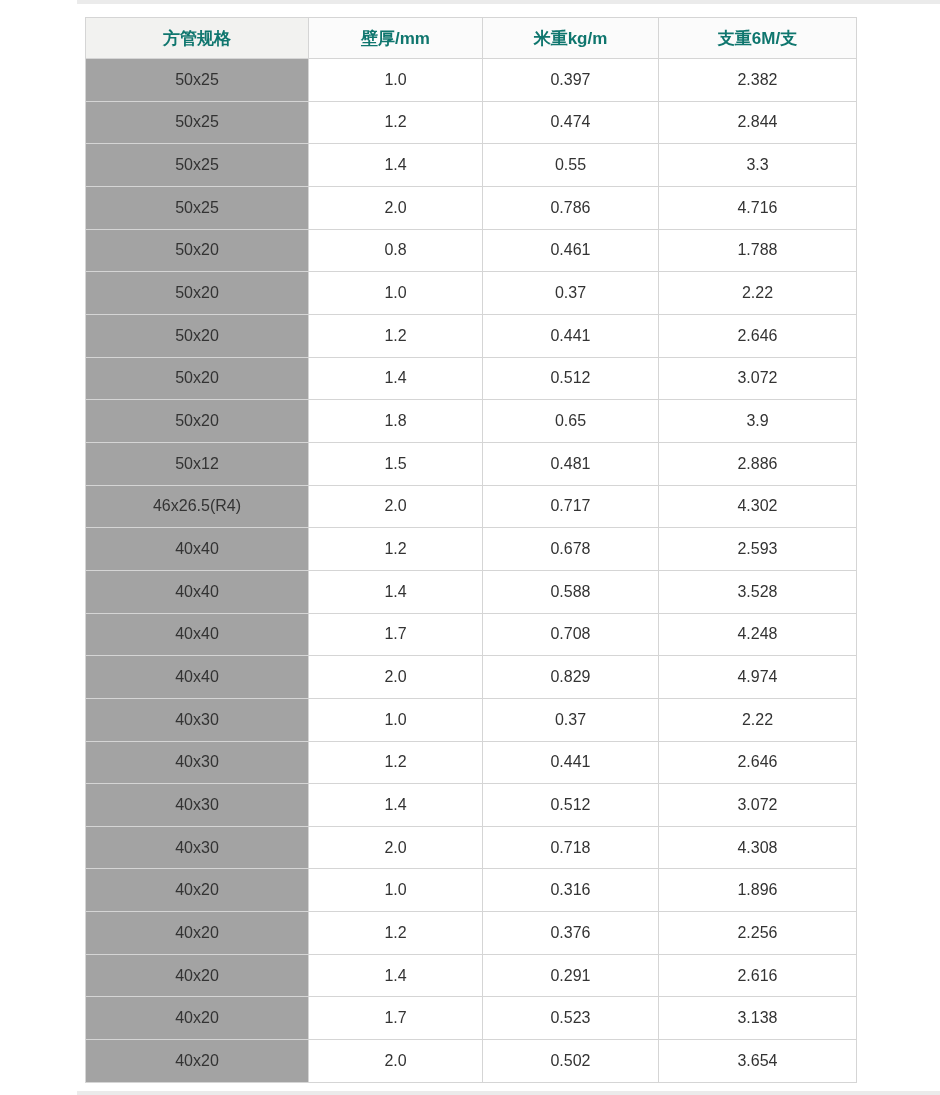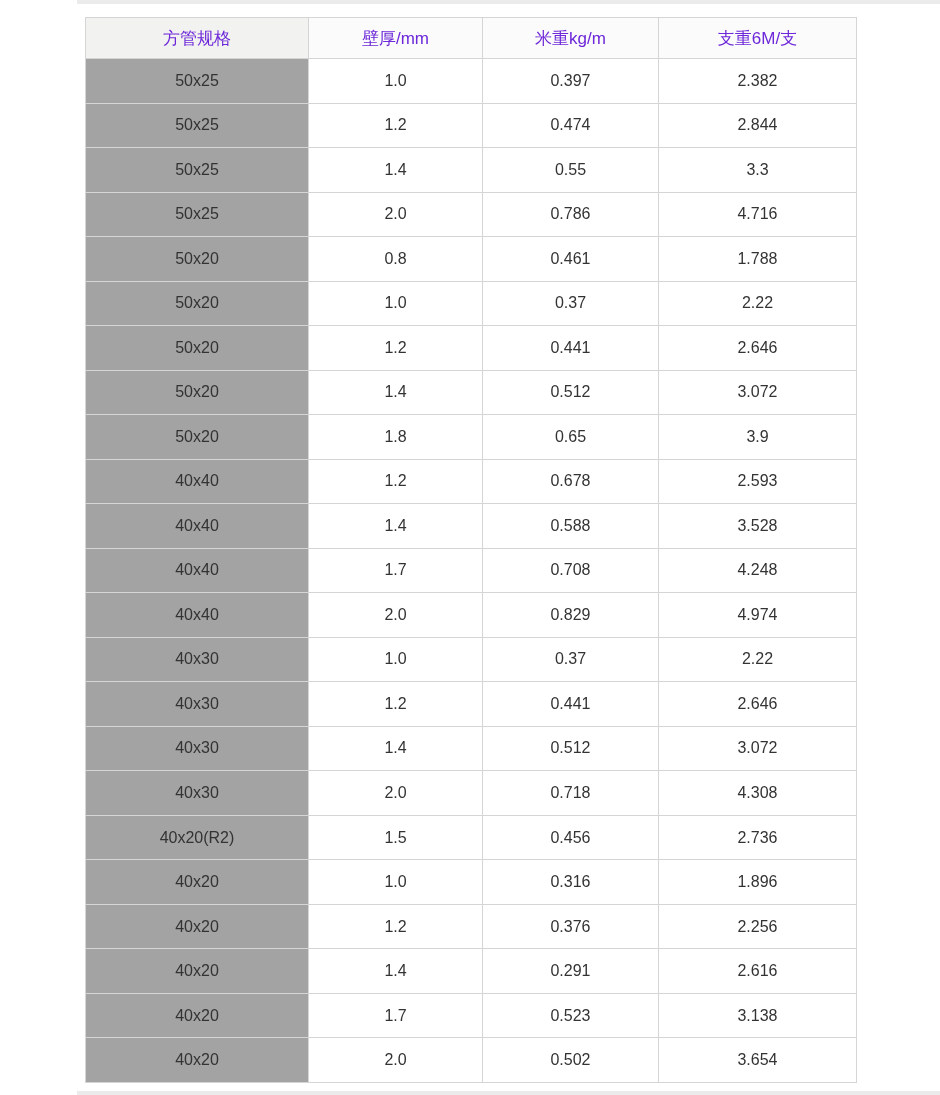--- a/index.html
+++ b/index.html
@@ -40,24 +40,24 @@
   .spec-table td {
     border: 1px solid #d5d5d5;
     text-align: center;
     vertical-align: middle;
     padding: 0 4px;
     overflow: hidden;
     white-space: nowrap;
   }
   .spec-table th {
     font-size: 17px;
-    font-weight: 400;
+    font-weight: 700;
     background: #fbfbfb;
     height: 40px;
-    color: #6d28d9;
+    color: #0f766e;
   }
   .spec-table td {
     font-size: 16px;
     font-weight: 400;
     background: #ffffff;
     color: #333333;
   }
   .spec-table .col-spec {
     background: #a3a3a3;
   }
@@ -135,20 +135,32 @@
           <td>0.512</td>
           <td>3.072</td>
         </tr>
         <tr>
           <td class="col-spec">50x20</td>
           <td>1.8</td>
           <td>0.65</td>
           <td>3.9</td>
         </tr>
         <tr>
+          <td class="col-spec">50x12</td>
+          <td>1.5</td>
+          <td>0.481</td>
+          <td>2.886</td>
+        </tr>
+        <tr>
+          <td class="col-spec">46x26.5(R4)</td>
+          <td>2.0</td>
+          <td>0.717</td>
+          <td>4.302</td>
+        </tr>
+        <tr>
           <td class="col-spec">40x40</td>
           <td>1.2</td>
           <td>0.678</td>
           <td>2.593</td>
         </tr>
         <tr>
           <td class="col-spec">40x40</td>
           <td>1.4</td>
           <td>0.588</td>
           <td>3.528</td>
@@ -183,26 +195,20 @@
           <td>0.512</td>
           <td>3.072</td>
         </tr>
         <tr>
           <td class="col-spec">40x30</td>
           <td>2.0</td>
           <td>0.718</td>
           <td>4.308</td>
         </tr>
         <tr>
-          <td class="col-spec">40x20(R2)</td>
-          <td>1.5</td>
-          <td>0.456</td>
-          <td>2.736</td>
-        </tr>
-        <tr>
           <td class="col-spec">40x20</td>
           <td>1.0</td>
           <td>0.316</td>
           <td>1.896</td>
         </tr>
         <tr>
           <td class="col-spec">40x20</td>
           <td>1.2</td>
           <td>0.376</td>
           <td>2.256</td>

